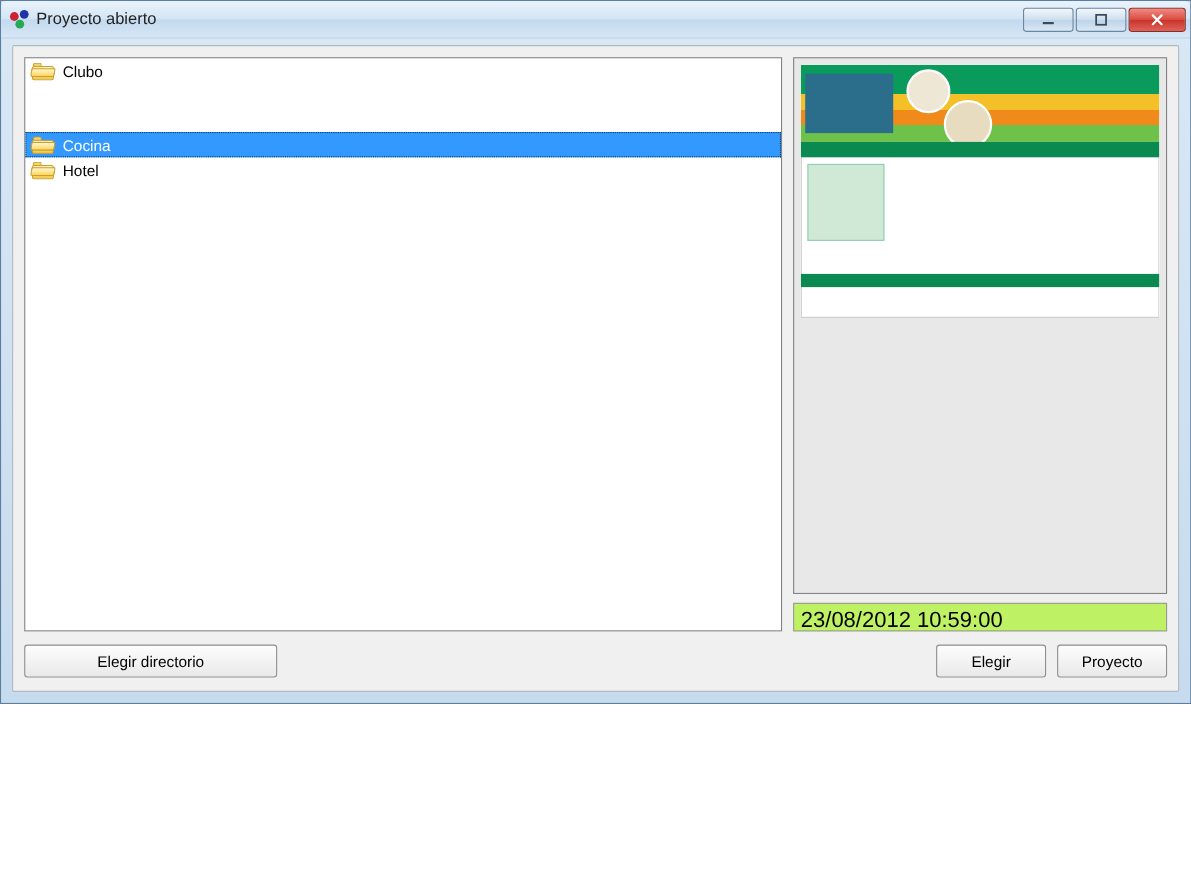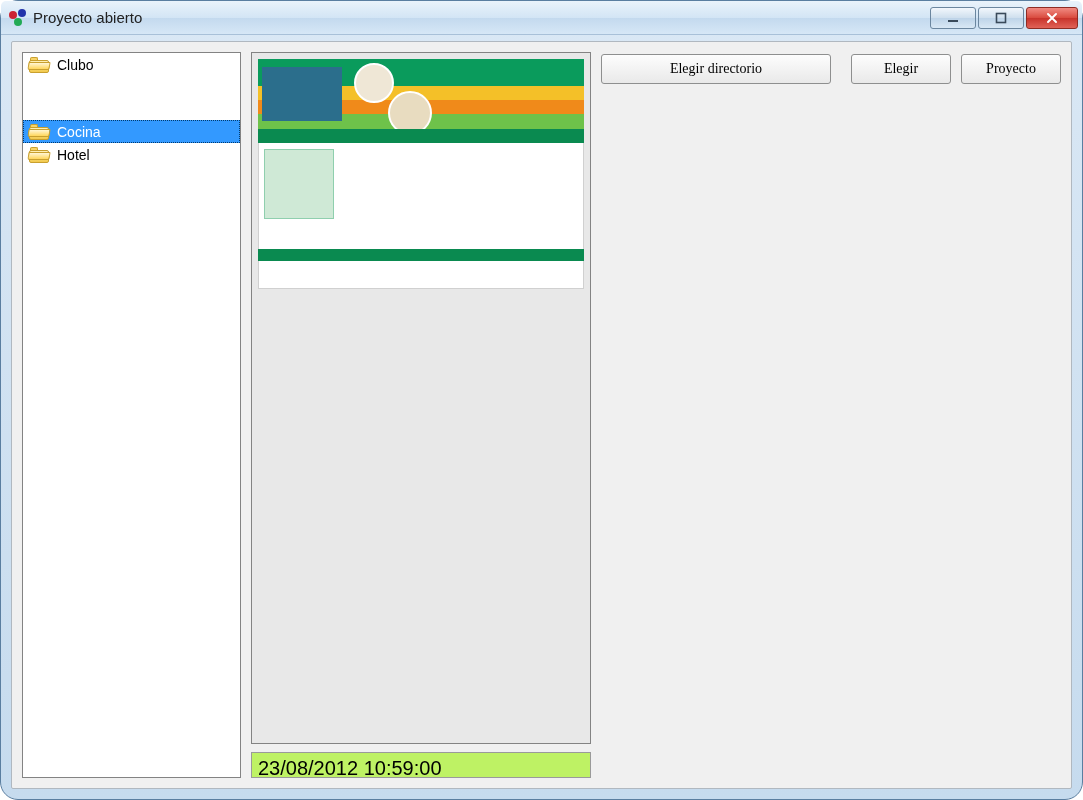--- a/index.html
+++ b/index.html
@@ -5,23 +5,23 @@
   * { box-sizing: border-box; }
   body {
     margin: 0;
     font-family: "Segoe UI", Tahoma, sans-serif;
     font-size: 13px;
     background: #fff;
     overflow: hidden;
   }
   .window {
     width: 1083px;
-    height: 800px;
+    height: 640px;
     border: 1px solid #5a7ea0;
-    border-radius: 18px;
+    border-radius: 0;
     background: linear-gradient(to bottom, #dae8f5 0, #c6dbee 100%);
     position: relative;
     box-shadow: 0 2 10px rgba(0,0,0,.3);
   }
   .titlebar {
     height: 34px;
     display: flex;
     align-items: center;
     padding: 0 4px 0 8px;
     background: linear-gradient(to bottom, #eaf3fb 0, #d3e5f5 50%, #c3d9ee 51%, #d6e7f6 100%);
@@ -56,21 +56,21 @@
   .win-btn svg { display:block; }
 
   .client {
     position: absolute;
     left: 10px; right: 10px; top: 40px; bottom: 10px;
     background: #f0f0f0;
     border: 1px solid #b0b8c0;
     border-radius: 2px;
     padding: 10px;
     display: flex;
-    flex-direction: row;
+    flex-direction: column;
     gap: 10px;
   }
   .content-row {
     flex: 1;
     display: flex;
     gap: 10px;
     min-height: 0;
   }
   .file-list {
     flex: 1;
@@ -165,21 +165,21 @@
     display: flex;
     align-items: center;
     gap: 10px;
     height: 34px;
   }
   .button-row .spacer { flex: 1; }
   button.win {
     height: 30px;
     padding: 0 18px;
     min-width: 100px;
-    font-family: Liberation Serif, serif;
+    font-family: Liberation Sans, sans-serif;
     font-size: 14px;
     background: linear-gradient(to bottom,#fdfdfd,#e9e9e9);
     border: 1px solid #8e8f8f;
     border-radius: 3px;
     cursor: pointer;
   }
   button.win.wide { min-width: 230px; }
 </style>
 </head>
 <body>

